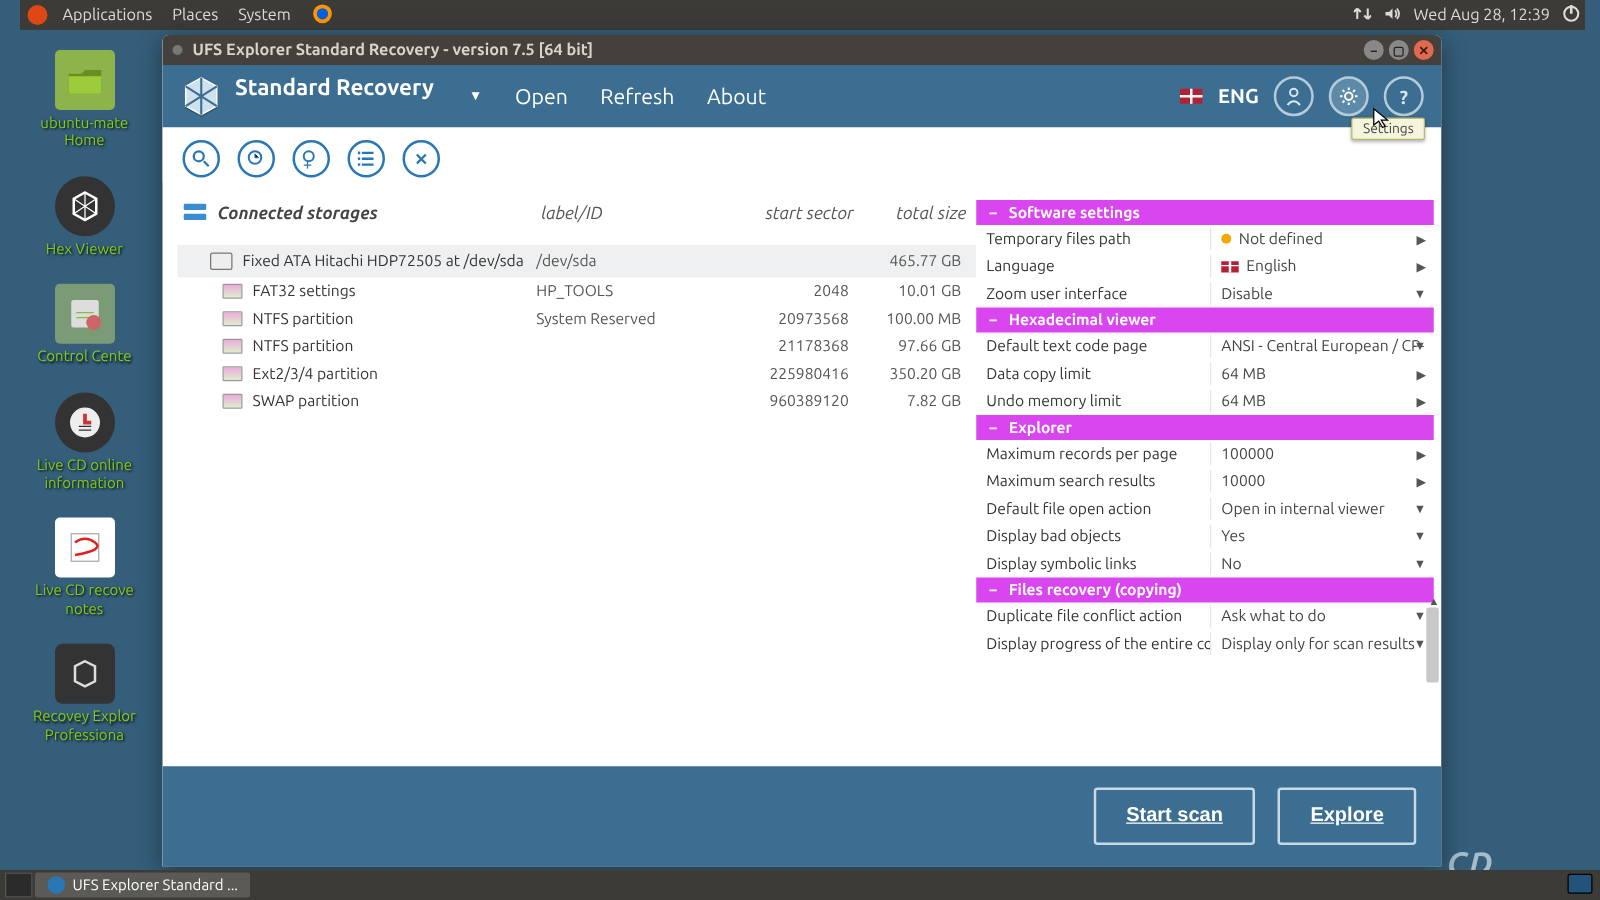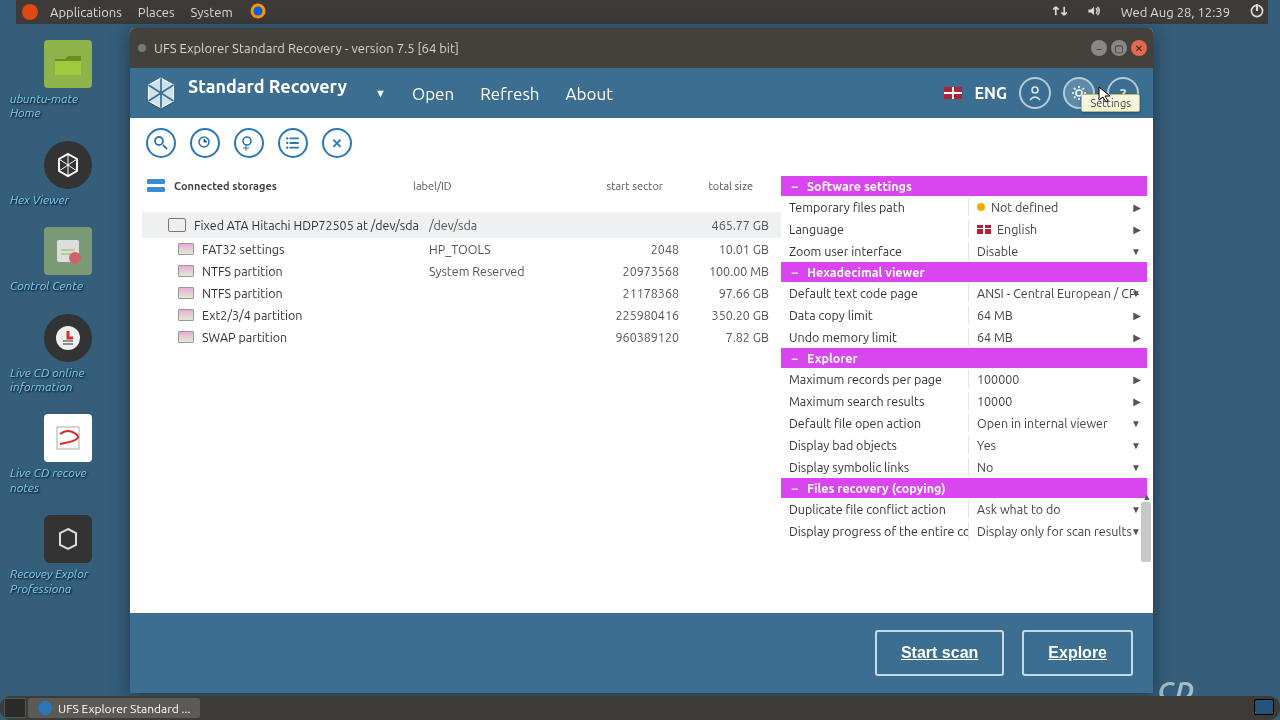--- a/index.html
+++ b/index.html
@@ -1,40 +1,40 @@
 <!DOCTYPE html>
 <html><head>
 <meta charset="utf-8">
 <style>
 * { box-sizing: border-box; margin: 0; padding: 0; }
 body { font-family: "Ubuntu", "Segoe UI", Arial, sans-serif; font-size: 13px; width: 1280px; height: 720px; overflow: hidden; background: #345e7a; position: relative; }
 
 
 .top-panel { position: absolute; top: 0; left: 0; right: 12px; height: 24px; background: #3c3b37; color: #dfdbd2; display: flex; align-items: center; padding: 0 6px; font-size: 13px; margin-left: 16px; }
 .top-panel .menu { padding: 0 8px; }
-.top-panel .right { position: absolute; right: 4px; display: flex; align-items: center; gap: 20px; }
+.top-panel .right { position: absolute; right: 4px; display: flex; align-items: center; gap: 10px; }
 .top-panel svg { fill: #dfdbd2; }
 .top-panel .ubuntu-logo { width: 16px; height: 16px; border-radius: 50%; background: #dd4814; display: inline-block; margin-right: 4px; }
 
 
 .desktop-icons { position: absolute; top: 40px; left: 10px; width: 115px; }
-.desktop-icon { width: 115px; text-align: left; color: #7dd3fc; font-size: 12px; margin-bottom: 20px; text-shadow: 1px 1px 2px #000; font-style: italic; }
+.desktop-icon { width: 115px; text-align: center; color: #84cc16; font-size: 12px; margin-bottom: 20px; text-shadow: 1px 1px 2px #000; }
 .desktop-icon .icon-box { width: 48px; height: 48px; margin: 0 auto 4px; display: flex; align-items: center; justify-content: center; border-radius: 4px; }
 .label { line-height: 1.2; white-space: pre-line; }
 
 
-.bottom-panel { position: absolute; bottom: 0; left: 0; right: 0; height: 24px; background: #3c3b37; display: flex; align-items: center; border-radius: 11px; }
+.bottom-panel { position: absolute; bottom: 0; left: 0; right: 0; height: 24px; background: #3c3b37; display: flex; align-items: center; }
 .bottom-panel .task { background: #5b5a55; color: #fff; padding: 2px 10px; height: 20px; margin-left: 2px; border-radius: 2px; display: flex; align-items: center; gap: 6px; font-size: 12px; }
 .bottom-panel .tray { position: absolute; right: 6px; }
 
 
 .app-window { position: absolute; top: 28px; left: 130px; width: 1023px; height: 665px; background: #fff; border-radius: 5px 5px 0 0; box-shadow: 0 4px 20px rgba(0,0,0,.4); overflow: hidden; display: flex; flex-direction: column; }
 
 
-.titlebar { height: 40px; background: #44403c; color: #d8d4cc; display: flex; align-items: center; padding: 0 8px; font-size: 13px; }
+.titlebar { height: 24px; background: #44403c; color: #d8d4cc; display: flex; align-items: center; padding: 0 8px; font-size: 13px; font-weight: bold; }
 .titlebar .dot { width: 8px; height: 8px; border-radius: 50%; background: #777; margin-right: 8px; }
 .titlebar .win-ctrls { position: absolute; right: 6px; display: flex; gap: 4px; }
 .titlebar .win-ctrls span { width: 16px; height: 16px; border-radius: 50%; display: inline-flex; align-items: center; justify-content: center; font-size: 10px; color: #222; }
 .win-min { background: #888; }
 .win-max { background: #888; }
 .win-close { background: #e06950; color:#3a1b14 !important;}
 
 
 .app-header { background: #3b6e91; color: #fff; height: 50px; display: flex; align-items: center; padding: 0 14px; }
 .app-header .logo { display: flex; align-items: flex-start; gap: 10px; font-size: 18px; font-weight: 600; }
@@ -52,21 +52,21 @@
 
 .toolbar { background: #fff; padding: 10px 16px 4px; display: flex; gap: 14px; }
 .tool-btn { width: 30px; height: 30px; border: 2px solid #2a77b6; border-radius: 50%; color: #2a77b6; display: flex; align-items: center; justify-content: center; background:#fff; }
 
 
 .main { flex: 1; display: flex; overflow: hidden; }
 .left-pane { flex: 1; padding: 0 0 0 12px; display: flex; flex-direction: column; }
 .right-pane { width: 372px; border-left: 0; display: flex; flex-direction: column; padding-right: 6px;}
 
 
-.tbl-header { display: flex; color: #555; font-size: 11px; padding: 16px 28px 8px 4px; align-items: center; }
+.tbl-header { display: flex; color: #555; font-size: 14px; padding: 16px 8px 8px 4px; align-items: center; font-style: italic; }
 .tbl-header .c-name { flex: 1; display: flex; align-items: center; gap: 8px; font-weight: 600; color:#444;}
 .tbl-header .c-label { width: 140px; }
 .tbl-header .c-sector { width: 110px; text-align: right; }
 .tbl-header .c-size { width: 90px; text-align: right; }
 .row { display: flex; align-items: center; padding: 4px 12px 4px 4px; font-size: 12.5px; color: #333; }
 .row.disk { background: #eef0f1; padding-top:6px; padding-bottom:6px; padding-left:26px;margin-top:10px;}
 .row.child { padding-left: 36px; }
 .row .c-name { flex: 1; display: flex; align-items: center; gap: 8px; }
 .row .c-label { width: 140px; color:#555;}
 .row .c-sector { width: 110px; text-align: right; color:#555;}

